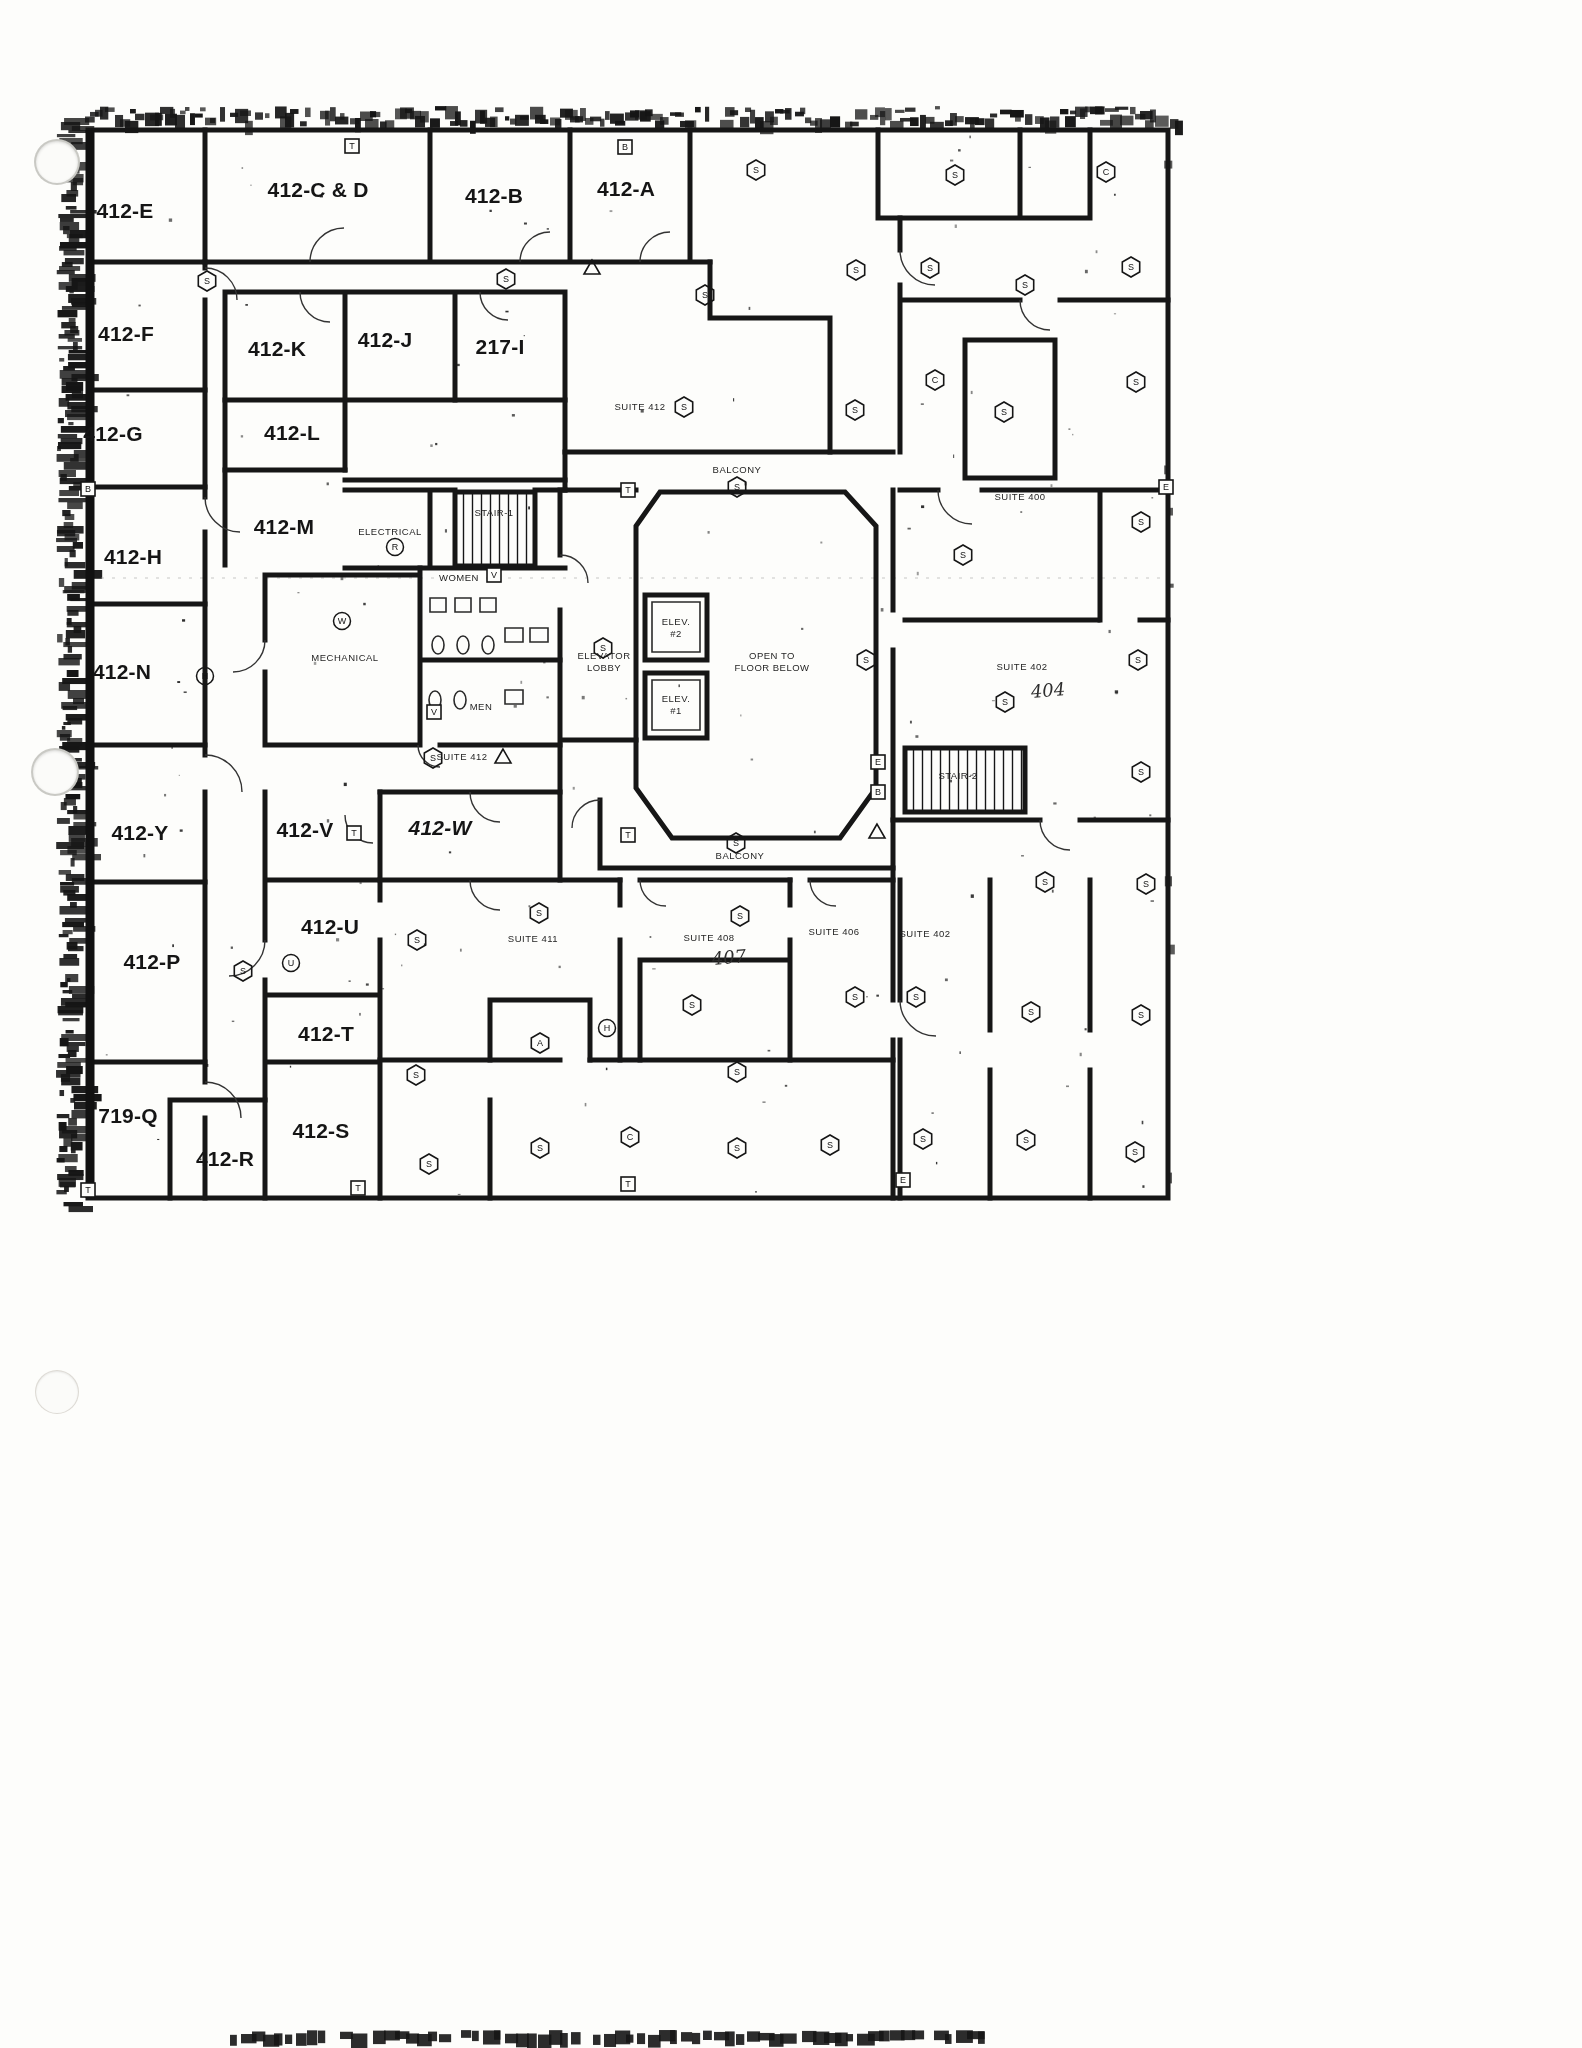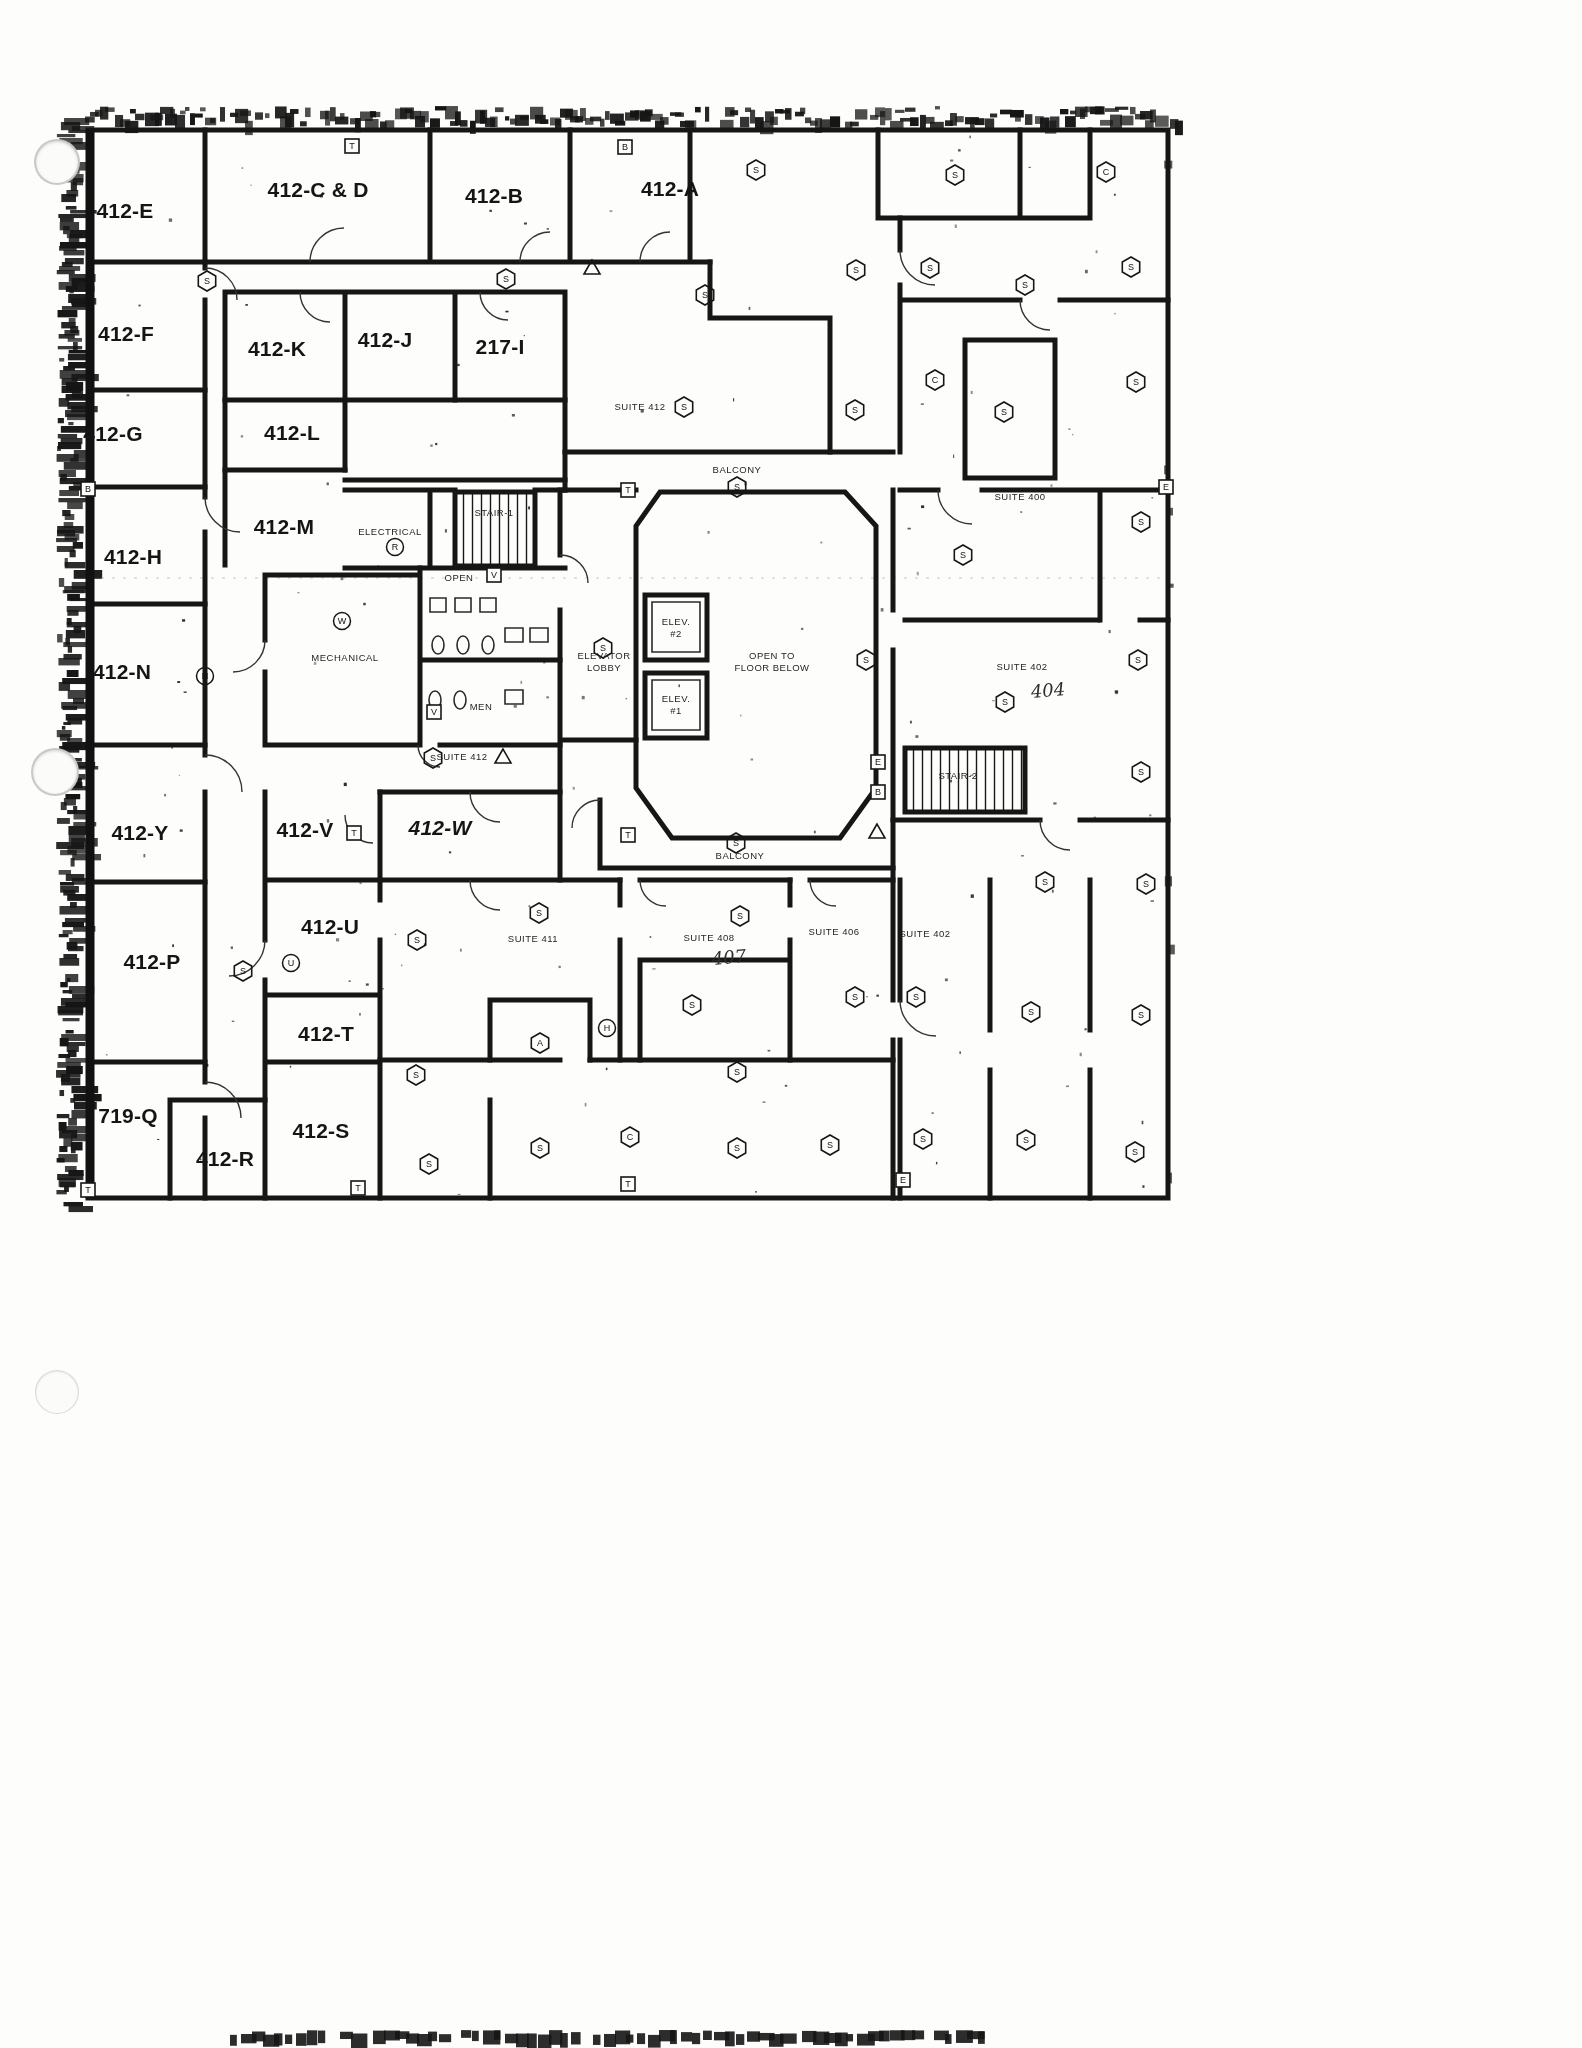--- a/index.html
+++ b/index.html
@@ -880,21 +880,21 @@
         <polygon points="503,749 495,763 511,763" fill="none" stroke="#161616" stroke-width="1.6"></polygon>
         <polygon points="592,260 584,274 600,274" fill="none" stroke="#161616" stroke-width="1.6"></polygon>
         <polygon points="877,824 869,838 885,838" fill="none" stroke="#161616" stroke-width="1.6"></polygon>
       </g>
   </svg>
 
   <div class="labels" id="labels-layer">
       <div class="room-label" style="left: 125px; top: 211px;">412-E</div>
       <div class="room-label" style="left: 318px; top: 190px;">412-C &amp; D</div>
       <div class="room-label" style="left: 494px; top: 196px;">412-B</div>
-      <div class="room-label" style="left: 626px; top: 189px; margin-left: 44px;">412-A</div>
+      <div class="room-label" style="left: 626px; top: 189px;">412-A</div>
       <div class="room-label" style="left: 113px; top: 334px; padding-left: 26px;">412-F</div>
       <div class="room-label" style="left: 277px; top: 349px;">412-K</div>
       <div class="room-label" style="left: 385px; top: 340px;">412-J</div>
       <div class="room-label" style="left: 500px; top: 347px;">217-I</div>
       <div class="room-label" style="left: 113px; top: 434px;">412-G</div>
       <div class="room-label" style="left: 292px; top: 433px;">412-L</div>
       <div class="room-label" style="left: 284px; top: 527px;">412-M</div>
       <div class="room-label" style="left: 133px; top: 557px;">412-H</div>
       <div class="room-label" style="left: 122px; top: 672px;">412-N</div>
       <div class="room-label" style="left: 140px; top: 833px;">412-Y</div>
@@ -903,21 +903,21 @@
       <div class="room-label" style="left: 152px; top: 962px;">412-P</div>
       <div class="room-label" style="left: 330px; top: 927px;">412-U</div>
       <div class="room-label" style="left: 326px; top: 1034px;">412-T</div>
       <div class="room-label" style="left: 128px; top: 1116px;">719-Q</div>
       <div class="room-label" style="left: 225px; top: 1159px; text-align: right;">412-R</div>
       <div class="room-label" style="left: 321px; top: 1131px;">412-S</div>
       <div class="small-label" style="left: 640px; top: 407px;">SUITE 412</div>
       <div class="small-label" style="left: 737px; top: 470px;">BALCONY</div>
       <div class="small-label" style="left: 390px; top: 532px;">ELECTRICAL</div>
       <div class="small-label" style="left: 494px; top: 513px;">STAIR-1</div>
-      <div class="small-label" style="left: 459px; top: 578px;">OPEN</div>
+      <div class="small-label" style="left: 459px; top: 578px;">WOMEN</div>
       <div class="small-label" style="left: 345px; top: 658px;">MECHANICAL</div>
       <div class="small-label" style="left: 604px; top: 662px;">ELEVATOR
 LOBBY</div>
       <div class="small-label" style="left: 676px; top: 628px;">ELEV.
 #2</div>
       <div class="small-label" style="left: 676px; top: 705px;">ELEV.
 #1</div>
       <div class="small-label" style="left: 772px; top: 662px;">OPEN TO
 FLOOR BELOW</div>
       <div class="small-label" style="left: 481px; top: 707px;">MEN</div>

